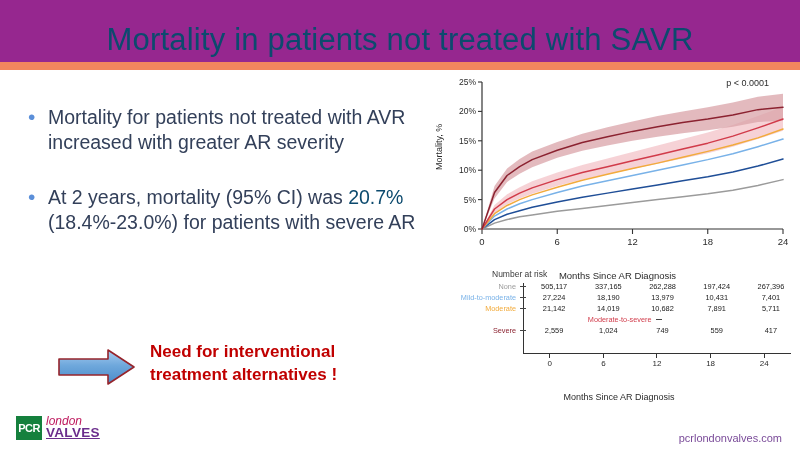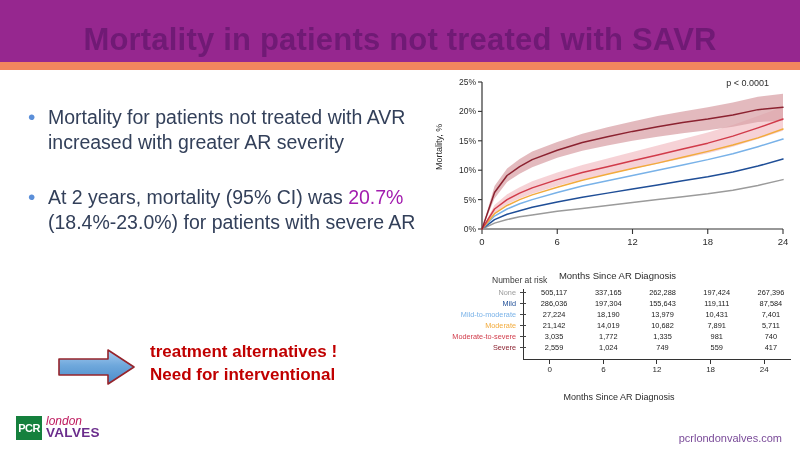--- a/index.html
+++ b/index.html
@@ -10,39 +10,39 @@
   .slide{position:absolute;inset:0;background:#fff;}
 
   
   .title-band{
     position:absolute;left:0;top:0;width:800px;height:62px;
     background:#96278f;
   }
   .title-text{
     position:absolute;left:0;top:0;width:800px;height:80px;
     display:flex;align-items:center;justify-content:center;
-    color:#701a75;font-size:31px;font-weight:700;letter-spacing:0.2px;
+    color:#0c4a6e;font-size:31px;font-weight:400;letter-spacing:0.2px;
     font-family:"Liberation Sans",sans-serif;white-space:nowrap;
   }
   .accent-bar{
     position:absolute;left:0;top:62px;width:800px;height:8px;
     background:#f2865e;
   }
 
   
   .bullets{position:absolute;left:28px;top:105px;width:400px;}
   .bullet{display:flex;margin-bottom:30px;}
   .bullet-dot{
     color:#5b8fd9;font-size:21px;line-height:23px;width:20px;flex:none;
     text-align:left;
   }
   .bullet-body{
     color:#33405a;font-size:19.5px;line-height:25px;font-weight:400;
   }
-  .hl{color:#a21caf;}
+  .hl{color:#0c4a6e;}
 
   
   .callout{position:absolute;left:58px;top:340px;width:380px;height:60px;}
   .arrow{position:absolute;left:0px;top:8px;width:78px;height:38px;}
   .callout-text{
     position:absolute;left:92px;top:0px;width:290px;
     color:#c00000;font-size:17px;font-weight:bold;line-height:23px;
   }
 
   
@@ -58,21 +58,21 @@
     position:absolute;left:0;top:196px;width:355px;text-align:center;
     font-size:9.5px;color:#2b2b2b;
   }
   .xlabel2{
     position:absolute;left:0;top:322px;width:355px;text-align:center;
     font-size:9px;color:#2b2b2b;
   }
   svg{display:block;}
 
   
-  .risk{position:absolute;left:440px;top:275px;width:358px;height:110px;
+  .risk{position:absolute;left:440px;top:269px;width:358px;height:110px;
     font-size:7.2px;color:#2b2b2b;}
   .risk-title{position:absolute;left:52px;top:0px;font-size:8.5px;color:#3a3a3a;}
   .risk-rows{position:absolute;left:0px;top:12px;width:358px;}
   .risk-row{display:flex;align-items:center;height:11px;justify-content:center;}
   .risk-lab{
     width:76px;flex:none;text-align:right;padding-right:4px;font-size:7.3px;
     white-space:nowrap;
   }
   .risk-tick{width:7px;flex:none;}
   .risk-tick i{display:block;width:6px;height:1px;background:#444;}
@@ -88,21 +88,21 @@
   
   .logo{position:absolute;left:16px;top:414px;width:130px;height:28px;}
   .logo-sq{
     position:absolute;left:0;top:2px;width:26px;height:24px;background:#15803d;
     color:#fff;font-size:11px;font-weight:bold;display:flex;align-items:center;
     justify-content:center;letter-spacing:-0.5px;
   }
   .logo-l1{position:absolute;left:30px;top:1px;font-size:12px;font-style:italic;
     color:#be185d;line-height:12px;}
   .logo-l2{position:absolute;left:30px;top:12px;font-size:13.5px;font-weight:bold;
-    color:#6b2d8c;line-height:14px;letter-spacing:0.3px;}
+    color:#6b2d8c;line-height:14px;letter-spacing:0.3px;text-decoration:underline;}
   .site{position:absolute;right:18px;top:432px;font-size:11px;color:#7a4b99;}
 </style>
 </head>
 <body>
 
 <div class="slide">
 
   <div class="title-band"></div>
   <div class="title-text">Mortality in patients not treated with SAVR</div>
   <div class="accent-bar"></div>
@@ -130,22 +130,22 @@
       <defs>
         <linearGradient id="agr" x1="0" y1="0" x2="0" y2="1">
           <stop offset="0%" stop-color="#a8cdf0"></stop>
           <stop offset="45%" stop-color="#6fa8dc"></stop>
           <stop offset="100%" stop-color="#4a8bc9"></stop>
         </linearGradient>
       </defs>
       <polygon points="1,11 50,11 50,2 76,19 50,36 50,27 1,27" fill="url(#agr)" stroke="#96242b" stroke-width="1.6" stroke-linejoin="round"></polygon>
     </svg>
     <div class="callout-text">
+      <div>Need for interventional</div>
       <div>treatment alternatives !</div>
-      <div>Need for interventional</div>
     </div>
   </div>
 
   <div class="chart-wrap">
     <div class="pvalue">p &lt; 0.0001</div>
     <div class="ylabel">Mortality, %</div>
     <svg id="plot" width="355" height="195" viewBox="0 0 355 195">
         <line x1="42" y1="8" x2="42" y2="155" stroke="#333" stroke-width="1.2"></line>
         <line x1="42" y1="155" x2="343" y2="155" stroke="#333" stroke-width="1.2"></line>
         <line x1="38" y1="155" x2="42" y2="155" stroke="#333" stroke-width="1.1"></line>
@@ -193,33 +193,20 @@
           </div>
           <div class="risk-cells">
             <div class="risk-cell">505,117</div>
             <div class="risk-cell">337,165</div>
             <div class="risk-cell">262,288</div>
             <div class="risk-cell">197,424</div>
             <div class="risk-cell">267,396</div>
           </div>
         </div>
         <div class="risk-row">
-          <div class="risk-lab" style="color: rgb(31, 78, 151);">Mild</div>
-          <div class="risk-tick">
-            <i></i>
-          </div>
-          <div class="risk-cells">
-            <div class="risk-cell">286,036</div>
-            <div class="risk-cell">197,304</div>
-            <div class="risk-cell">155,643</div>
-            <div class="risk-cell">119,111</div>
-            <div class="risk-cell">87,584</div>
-          </div>
-        </div>
-        <div class="risk-row">
           <div class="risk-lab" style="color: rgb(121, 178, 232);">Mild-to-moderate</div>
           <div class="risk-tick">
             <i></i>
           </div>
           <div class="risk-cells">
             <div class="risk-cell">27,224</div>
             <div class="risk-cell">18,190</div>
             <div class="risk-cell">13,979</div>
             <div class="risk-cell">10,431</div>
             <div class="risk-cell">7,401</div>
@@ -236,27 +223,20 @@
             <div class="risk-cell">10,682</div>
             <div class="risk-cell">7,891</div>
             <div class="risk-cell">5,711</div>
           </div>
         </div>
         <div class="risk-row">
           <div class="risk-lab" style="color: rgb(209, 59, 74);">Moderate-to-severe</div>
           <div class="risk-tick">
             <i></i>
           </div>
-          <div class="risk-cells">
-            <div class="risk-cell">3,035</div>
-            <div class="risk-cell">1,772</div>
-            <div class="risk-cell">1,335</div>
-            <div class="risk-cell">981</div>
-            <div class="risk-cell">740</div>
-          </div>
         </div>
         <div class="risk-row">
           <div class="risk-lab" style="color: rgb(139, 34, 48);">Severe</div>
           <div class="risk-tick">
             <i></i>
           </div>
           <div class="risk-cells">
             <div class="risk-cell">2,559</div>
             <div class="risk-cell">1,024</div>
             <div class="risk-cell">749</div>

